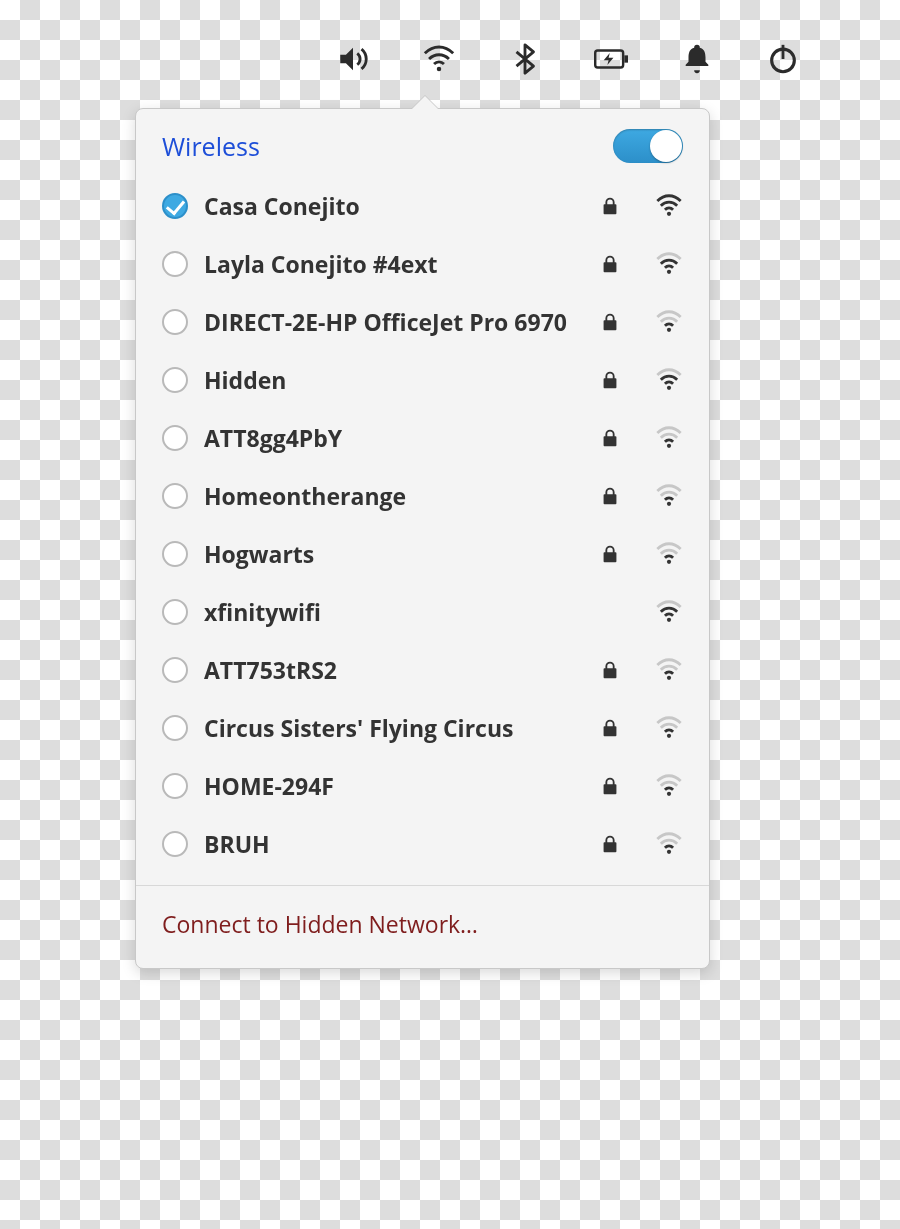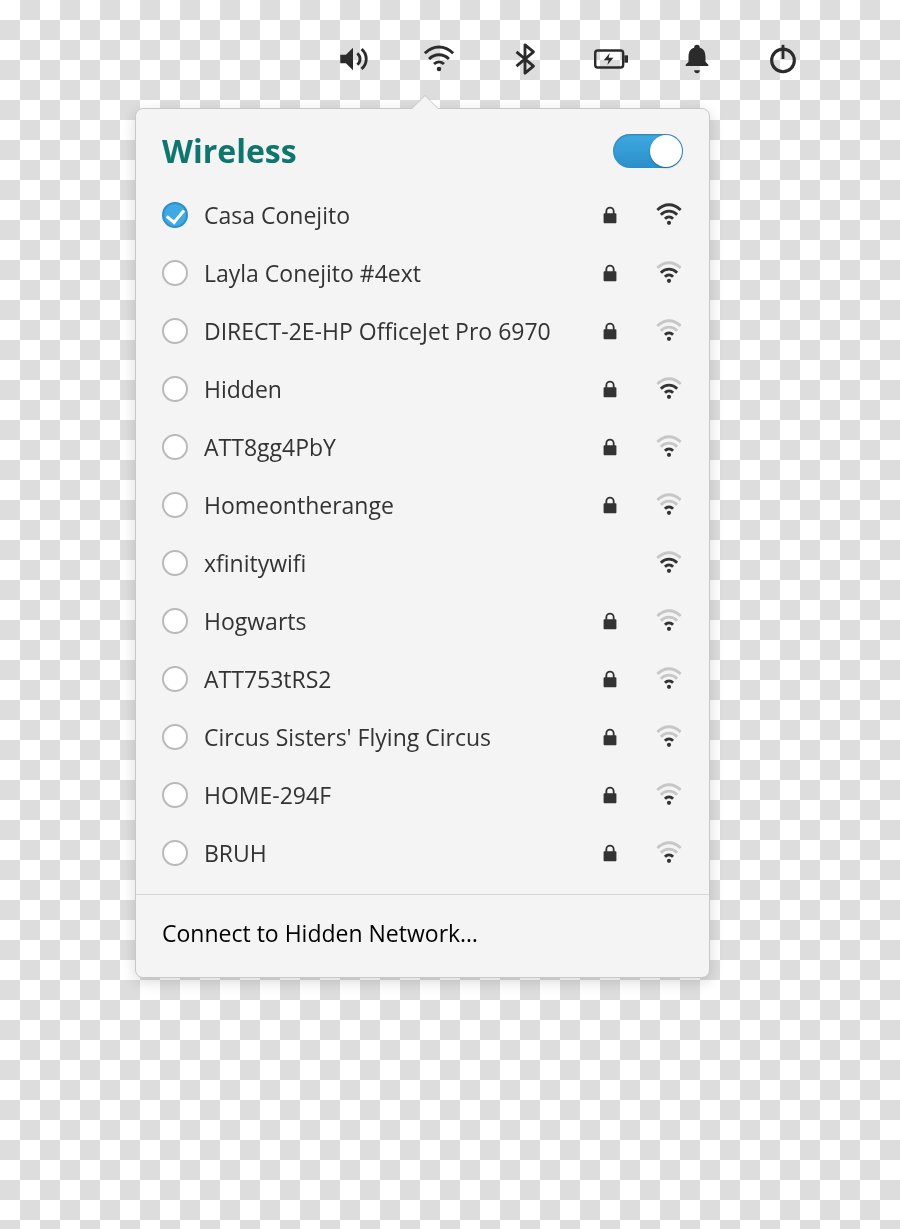--- a/index.html
+++ b/index.html
@@ -59,23 +59,23 @@
     filter: drop-shadow(0 -1px 0 #c8c8c8);
   }
 
   .header {
     display: flex;
     align-items: center;
     justify-content: space-between;
     padding: 20px 26px 10px 26px;
   }
   .header-title {
-    font-size: 32px;
-    font-weight: 700;
-    color: #0f766e;
+    font-size: 25px;
+    font-weight: 400;
+    color: #1d4ed8;
   }
   .switch {
     position: relative;
     width: 70px;
     height: 34px;
     background: linear-gradient(#3ea9e2, #2c8fc9);
     border-radius: 17px;
     box-shadow: inset 0 1px 2px rgba(0,0,0,0.25);
   }
   .switch-knob {
@@ -84,20 +84,21 @@
     top: 1px;
     width: 32px;
     height: 32px;
     background: #fff;
     border-radius: 50%;
     box-shadow: 0 1px 2px rgba(0,0,0,0.3);
   }
 
   .list {
     padding: 4px 0 10px 0;
+    font-weight: bold;
   }
   .net-row {
     display: flex;
     align-items: center;
     padding: 13px 26px;
     gap: 16px;
     cursor: pointer;
   }
   .radio {
     width: 26px;
@@ -144,21 +145,21 @@
   .sep {
     border-top: 1px solid #d8d8d8;
     margin: 2px 0 0 0;
   }
   .footer {
     padding: 8px 0 14px 0;
   }
   .foot-item {
     padding: 14px 26px;
     font-size: 23px;
-    color: #000000;
+    color: #7f1d1d;
     cursor: pointer;
   }
 </style>
 </head>
 <body>
 
 <div class="stage">
 
   <div class="tray">
     <div class="tray-icon">
@@ -307,50 +308,50 @@
             <svg viewBox="0 0 24 20">
               <path fill="none" stroke="#c7c7c7" stroke-width="2.4" d="M2 6c6-6 14-6 20 0"></path>
               <path fill="none" stroke="#c7c7c7" stroke-width="2.4" d="M5 10c4-4 10-4 14 0"></path>
               <path fill="none" stroke="#333" stroke-width="2.4" d="M8.5 13.5c2-2 5-2 7 0"></path>
               <circle cx="12" cy="17" r="1.8" fill="#333"></circle>
             </svg>
           </div>
         </div>
         <div class="net-row">
           <div class="radio"></div>
+          <div class="ssid">Hogwarts</div>
+          <div class="lock">
+            <svg viewBox="0 0 24 24">
+              <path fill="#333" d="M7 10V8a5 5 0 0110 0v2h1a1 1 0 011 1v9a1 1 0 01-1 1H6a1 1 0 01-1-1v-9a1 1 0 011-1h1zm2 0h6V8a3 3 0 00-6 0v2z"></path>
+            </svg>
+          </div>
+          <div class="sig">
+            <svg viewBox="0 0 24 20">
+              <path fill="none" stroke="#c7c7c7" stroke-width="2.4" d="M2 6c6-6 14-6 20 0"></path>
+              <path fill="none" stroke="#c7c7c7" stroke-width="2.4" d="M5 10c4-4 10-4 14 0"></path>
+              <path fill="none" stroke="#333" stroke-width="2.4" d="M8.5 13.5c2-2 5-2 7 0"></path>
+              <circle cx="12" cy="17" r="1.8" fill="#333"></circle>
+            </svg>
+          </div>
+        </div>
+        <div class="net-row">
+          <div class="radio"></div>
           <div class="ssid">xfinitywifi</div>
           <div class="lock"></div>
           <div class="sig">
             <svg viewBox="0 0 24 20">
               <path fill="none" stroke="#c7c7c7" stroke-width="2.4" d="M2 6c6-6 14-6 20 0"></path>
               <path fill="none" stroke="#333" stroke-width="2.4" d="M5 10c4-4 10-4 14 0"></path>
               <path fill="none" stroke="#333" stroke-width="2.4" d="M8.5 13.5c2-2 5-2 7 0"></path>
               <circle cx="12" cy="17" r="1.8" fill="#333"></circle>
             </svg>
           </div>
         </div>
         <div class="net-row">
           <div class="radio"></div>
-          <div class="ssid">Hogwarts</div>
-          <div class="lock">
-            <svg viewBox="0 0 24 24">
-              <path fill="#333" d="M7 10V8a5 5 0 0110 0v2h1a1 1 0 011 1v9a1 1 0 01-1 1H6a1 1 0 01-1-1v-9a1 1 0 011-1h1zm2 0h6V8a3 3 0 00-6 0v2z"></path>
-            </svg>
-          </div>
-          <div class="sig">
-            <svg viewBox="0 0 24 20">
-              <path fill="none" stroke="#c7c7c7" stroke-width="2.4" d="M2 6c6-6 14-6 20 0"></path>
-              <path fill="none" stroke="#c7c7c7" stroke-width="2.4" d="M5 10c4-4 10-4 14 0"></path>
-              <path fill="none" stroke="#333" stroke-width="2.4" d="M8.5 13.5c2-2 5-2 7 0"></path>
-              <circle cx="12" cy="17" r="1.8" fill="#333"></circle>
-            </svg>
-          </div>
-        </div>
-        <div class="net-row">
-          <div class="radio"></div>
           <div class="ssid">ATT753tRS2</div>
           <div class="lock">
             <svg viewBox="0 0 24 24">
               <path fill="#333" d="M7 10V8a5 5 0 0110 0v2h1a1 1 0 011 1v9a1 1 0 01-1 1H6a1 1 0 01-1-1v-9a1 1 0 011-1h1zm2 0h6V8a3 3 0 00-6 0v2z"></path>
             </svg>
           </div>
           <div class="sig">
             <svg viewBox="0 0 24 20">
               <path fill="none" stroke="#c7c7c7" stroke-width="2.4" d="M2 6c6-6 14-6 20 0"></path>
               <path fill="none" stroke="#c7c7c7" stroke-width="2.4" d="M5 10c4-4 10-4 14 0"></path>

